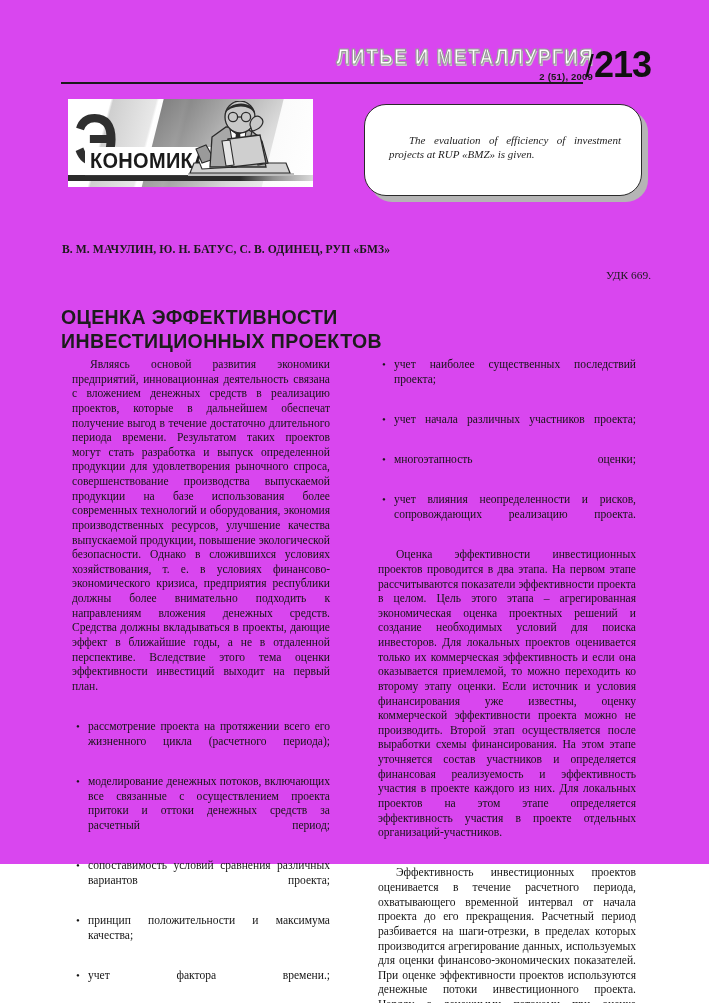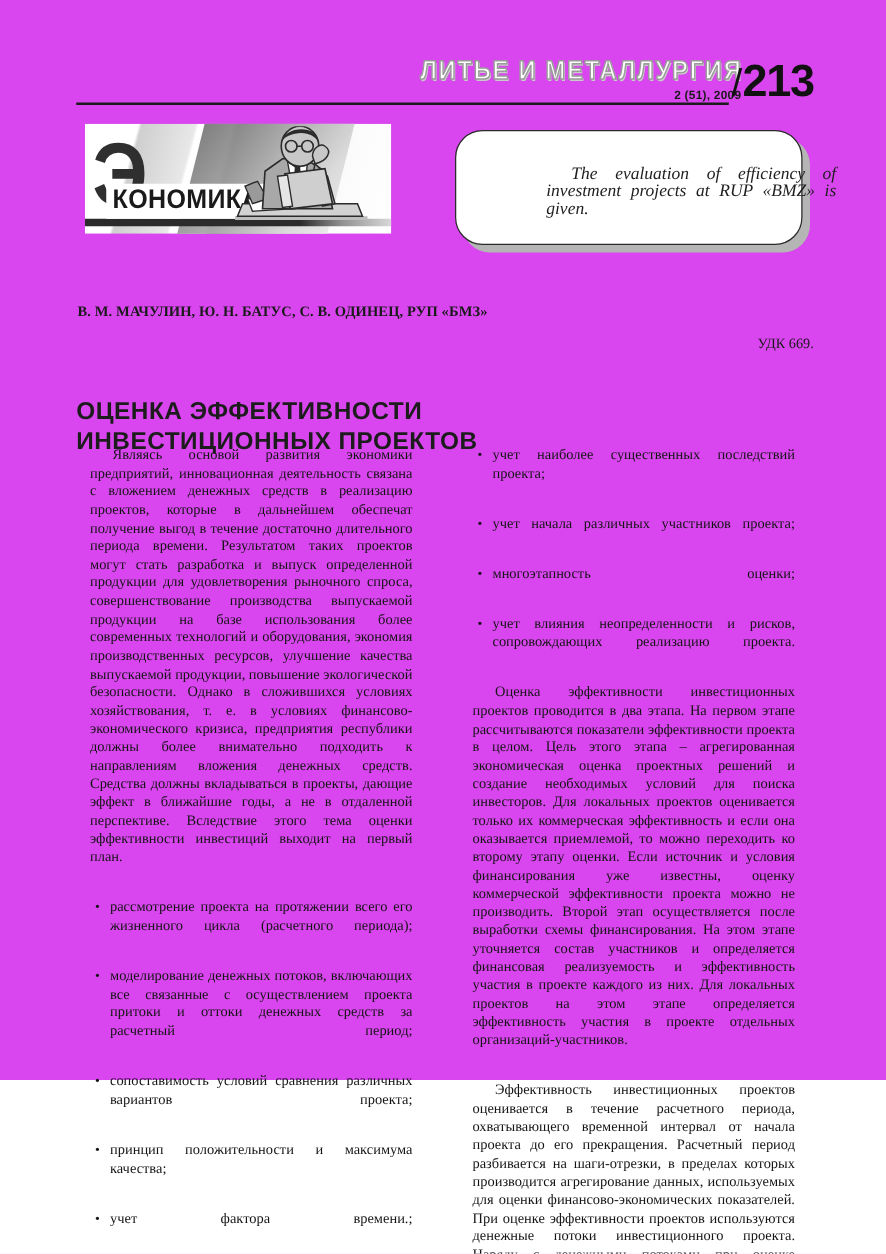--- a/index.html
+++ b/index.html
@@ -185,27 +185,26 @@
     background: #ffffff;
     box-sizing: border-box;
   }
   .abstract-text {
     position: absolute;
     left: 24px;
     top: 28px;
     width: 232px;
     font-family: "Liberation Serif", serif;
     font-style: italic;
-    font-size: 14px;
+    font-size: 11px;
     line-height: 14px;
     text-align: justify;
     text-indent: 20px;
     color: #1e1e1e;
     hyphens: none;
-    margin-left: 48px;
   }
 
   
   .authors {
     position: absolute;
     left: 62px;
     top: 243px;
     font-family: "Liberation Serif", serif;
     font-weight: bold;
     font-size: 11.6px;
@@ -218,21 +217,21 @@
     right: 58px;
     top: 269px;
     font-family: "Liberation Serif", serif;
     font-size: 11.4px;
     color: #1a1a1a;
     white-space: nowrap;
   }
   .article-title {
     position: absolute;
     left: 61px;
-    top: 304px;
+    top: 292px;
     width: 560px;
     font-family: "Liberation Sans", sans-serif;
     font-weight: bold;
     font-size: 19.5px;
     line-height: 24px;
     letter-spacing: 0.4px;
     color: #1c1c1c;
   }
   .article-title .tline { display: block; }
 

